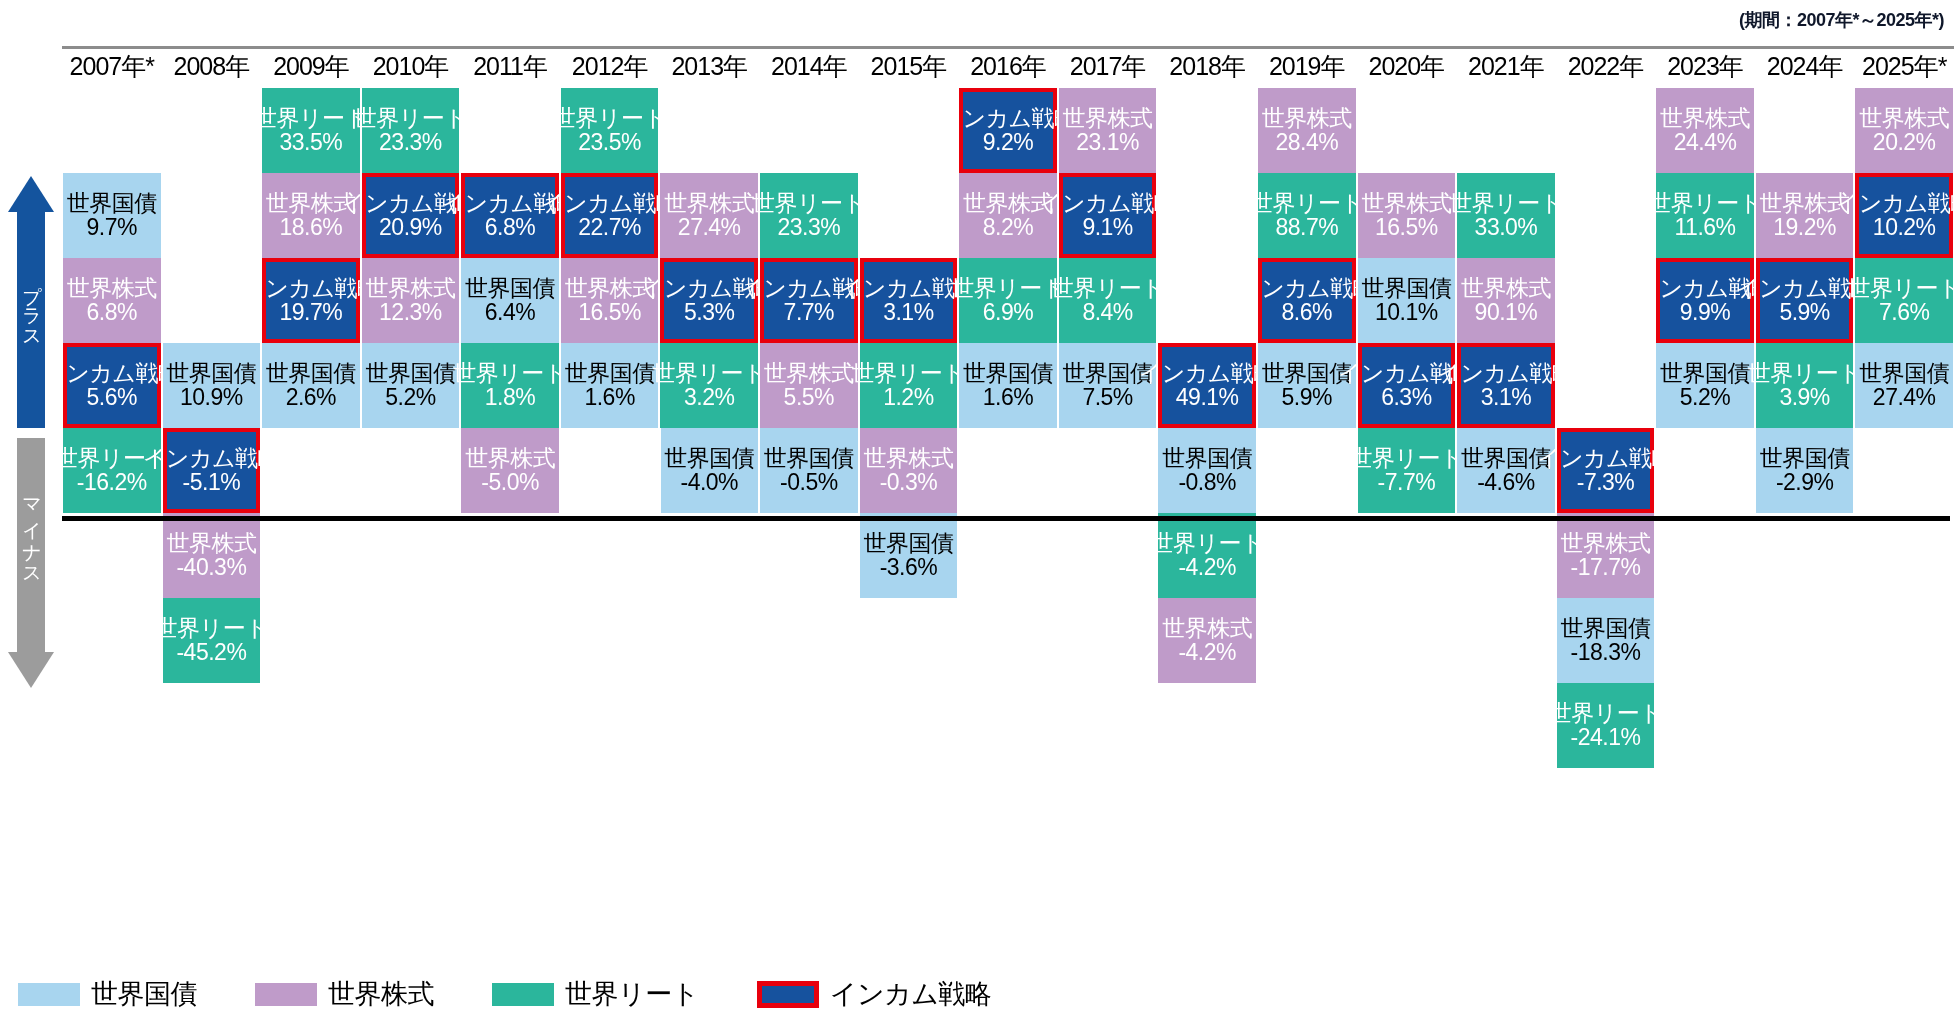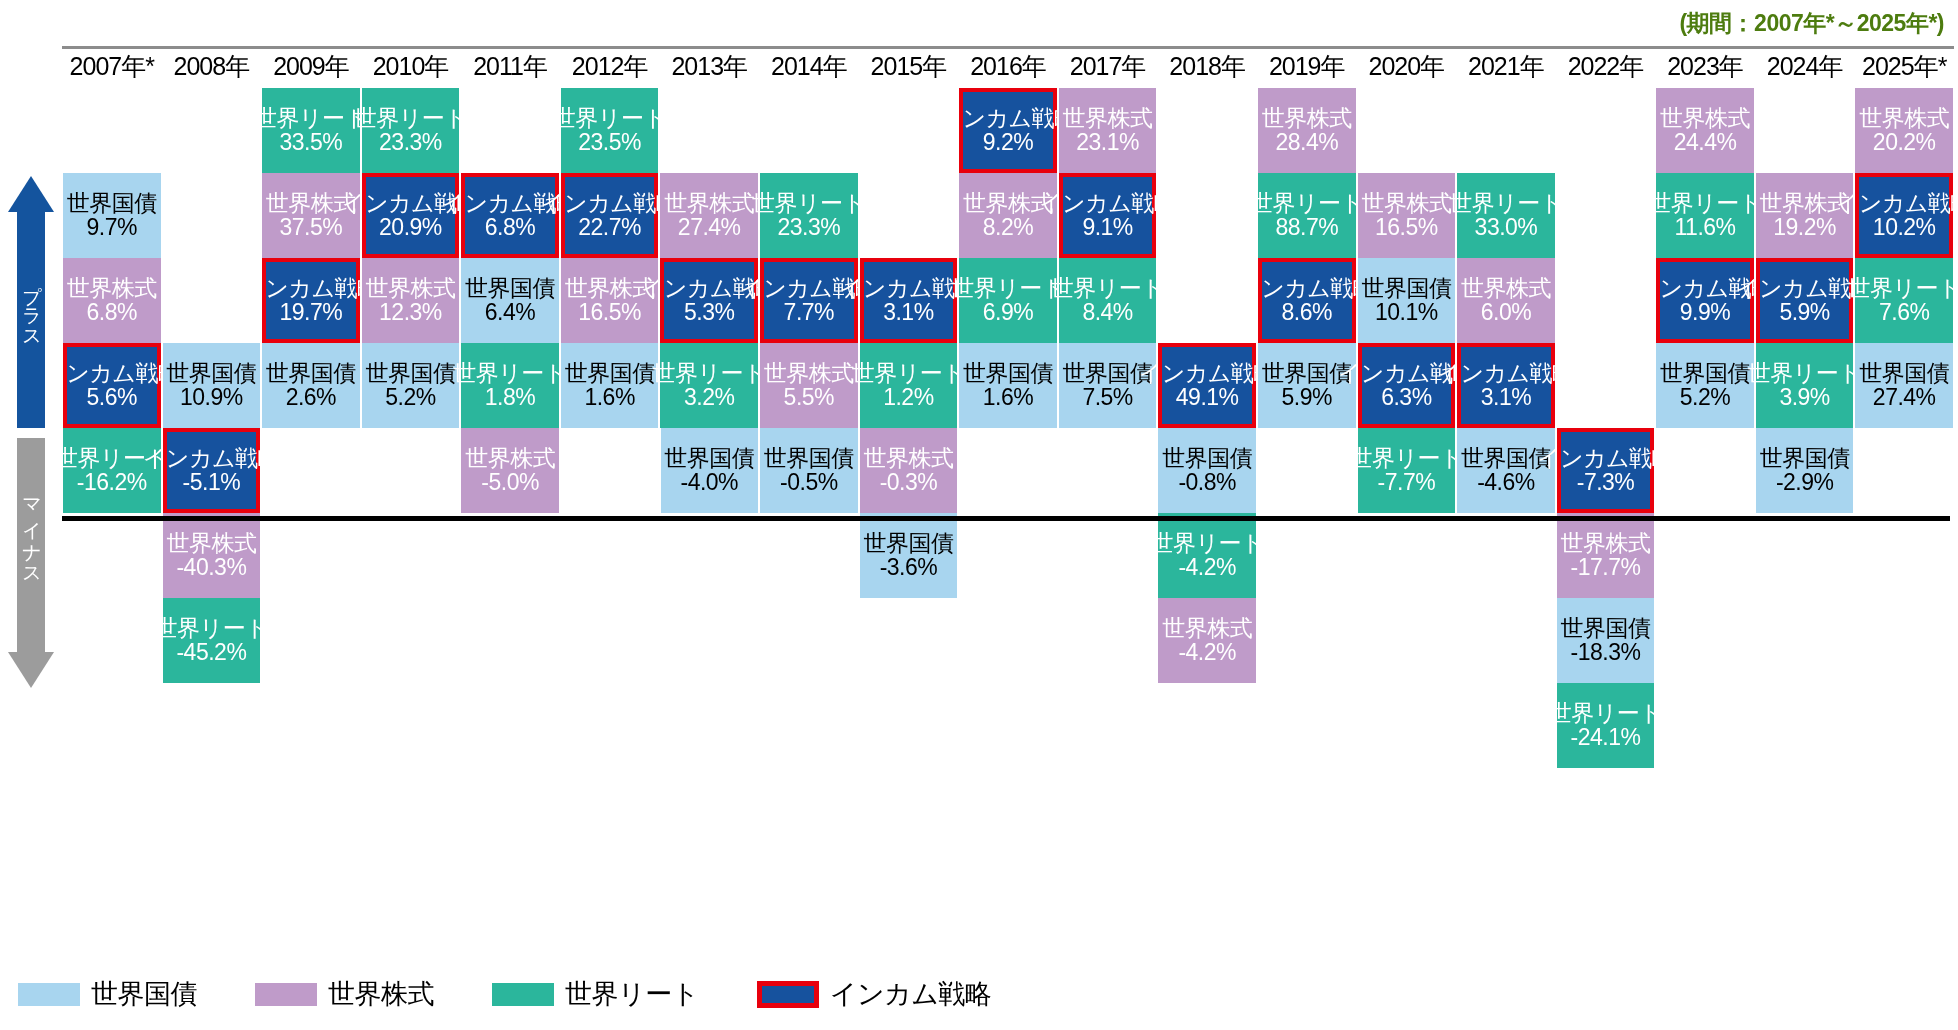--- a/index.html
+++ b/index.html
@@ -6,21 +6,21 @@
   body {
     width: 1958px; height: 1030px;
     background: #ffffff;
     font-family: "Liberation Sans", "DejaVu Sans", sans-serif;
     overflow: hidden;
     position: relative;
   }
   .period-note {
     position: absolute;
     top: 8px; right: 14px;
-    font-size: 23px; font-weight: bold; color: #4d7c0f;
+    font-size: 18px; font-weight: bold; color: #0f172a;
     letter-spacing: -0.5px;
   }
   .hdr-rule {
     position: absolute;
     left: 62px; right: 4px; top: 46px;
     height: 3px; background: #8c8c8c;
   }
   .years-row {
     position: absolute;
     left: 62px; top: 50px;
@@ -177,21 +177,21 @@
           <span class="vl">10.9%</span>
         </div>
       </div>
       <div class="col">
         <div class="cell c-reit">
           <span class="nm">世界リート</span>
           <span class="vl">33.5%</span>
         </div>
         <div class="cell c-eq">
           <span class="nm">世界株式</span>
-          <span class="vl">37.5%</span>
+          <span class="vl">18.6%</span>
         </div>
         <div class="cell c-inc">
           <span class="nm">インカム戦略</span>
           <span class="vl">19.7%</span>
         </div>
         <div class="cell c-bond">
           <span class="nm">世界国債</span>
           <span class="vl">2.6%</span>
         </div>
       </div>
@@ -357,21 +357,21 @@
           <span class="vl">6.3%</span>
         </div>
       </div>
       <div class="col">
         <div class="cell c-reit">
           <span class="nm">世界リート</span>
           <span class="vl">33.0%</span>
         </div>
         <div class="cell c-eq">
           <span class="nm">世界株式</span>
-          <span class="vl">6.0%</span>
+          <span class="vl">90.1%</span>
         </div>
         <div class="cell c-inc">
           <span class="nm">インカム戦略</span>
           <span class="vl">3.1%</span>
         </div>
       </div>
       <div class="col"></div>
       <div class="col">
         <div class="cell c-eq">
           <span class="nm">世界株式</span>

